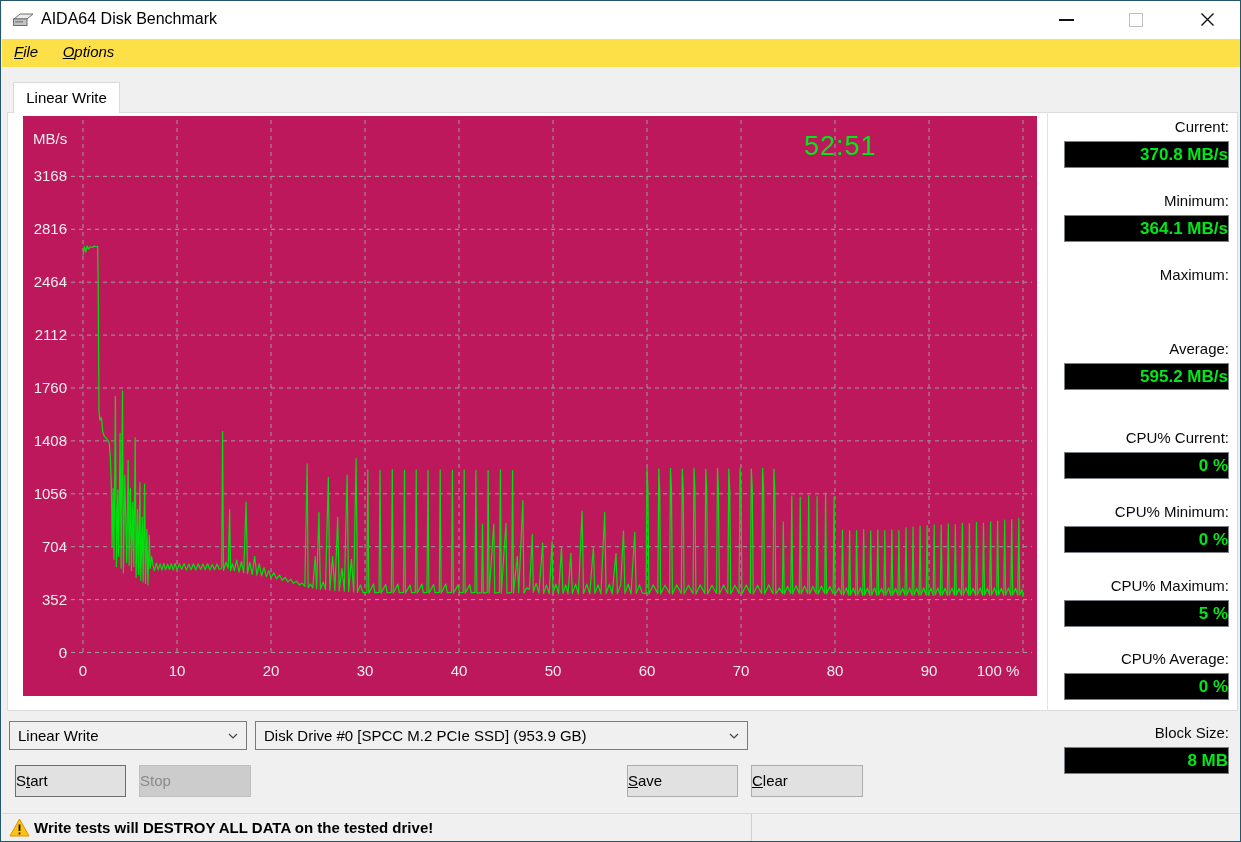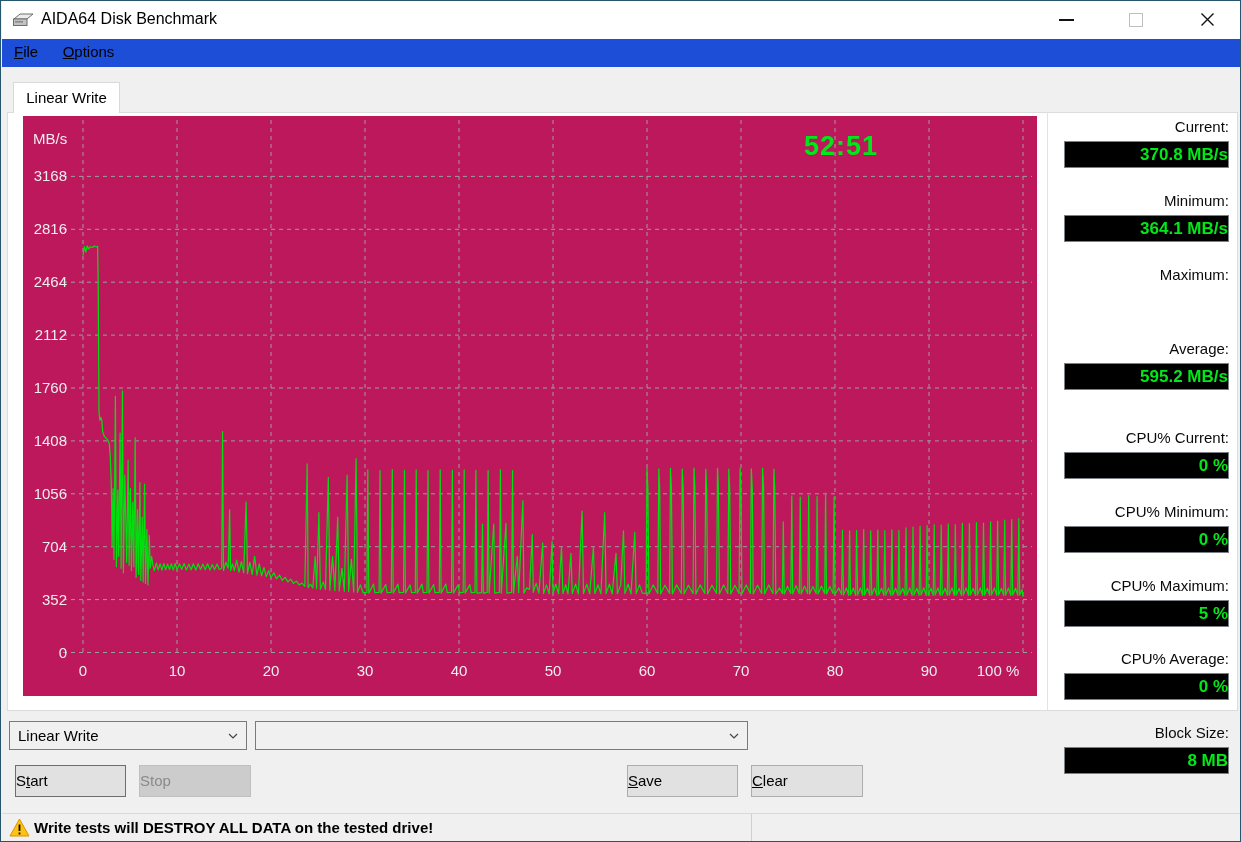--- a/index.html
+++ b/index.html
@@ -7,34 +7,34 @@
   #win{position:relative;width:1241px;height:842px;background:#f0f0f0;border:1px solid #26566d;overflow:hidden;}
   
   .titlebar{position:absolute;left:1px;top:0;width:1239px;height:38px;background:#fff;}
   .app-icon{position:absolute;left:9px;top:10px;width:24px;height:18px;}
   .title-text{position:absolute;left:39px;top:9px;font-size:16px;color:#000;white-space:nowrap;}
   .cap{position:absolute;top:0;width:46px;height:37px;display:flex;align-items:center;justify-content:center;cursor:default;}
   .cap-min{left:1041px;} .cap-max{left:1111px;} .cap-close{left:1182px;}
   .min-glyph{width:15px;height:0;border-top:2px solid #111;}
   .max-glyph{width:14px;height:14px;border:1px solid #bfbfbf;background:#fff;}
   
-  .menubar{position:absolute;left:1px;top:38px;width:1239px;height:28px;background:#1d4ed8;}
+  .menubar{position:absolute;left:1px;top:38px;width:1239px;height:28px;background:#fde047;font-style:italic;}
   .menu-item{display:inline-block;padding:4px 10px;font-size:15px;color:#000;cursor:default;}
   .menu-item:first-child{margin-left:2px;}
   
   .tab{position:absolute;left:12px;top:81px;width:107px;height:31px;background:#fff;border:1px solid #d9d9d9;border-bottom:none;z-index:3;text-align:center;line-height:29px;font-size:15px;color:#000;}
   .page{position:absolute;left:6px;top:111px;width:1231px;height:599px;background:#fff;border:1px solid #dcdcdc;z-index:1;}
   .vdivider{position:absolute;left:1046px;top:111px;width:1px;height:599px;background:#e3e3e3;z-index:2;}
   
   .chart{position:absolute;left:22px;top:115px;width:1014px;height:580px;background:#be185d;z-index:2;}
   .chart svg{display:block;}
   .grid{stroke:#9d9d9d;stroke-width:1;stroke-dasharray:4 4;}
   .axis-label{fill:#ededed;font-size:15px;font-family:"Liberation Sans",sans-serif;}
   .unit-label{fill:#ededed;font-size:15px;font-family:"Liberation Sans",sans-serif;}
-  .timer{position:absolute;left:781px;top:15px;width:110px;font-size:27px;font-weight:bold;color:#00e818;letter-spacing:1px;}
+  .timer{position:absolute;left:781px;top:15px;width:110px;font-size:27px;font-weight:normal;color:#00e818;letter-spacing:1px;}
   
   .stat-group{position:absolute;left:1063px;width:165px;z-index:4;text-align:right;}
   .stat-label{font-size:15px;color:#0a0a0a;margin-bottom:6px;white-space:nowrap;}
   .stat-box{margin-top:5px;width:165px;height:27px;background:#000;border:1px solid #7b8087;color:#00e818;font-size:17px;font-weight:bold;line-height:25px;padding-left:5px;white-space:nowrap;overflow:hidden;}
   
   .combo{position:absolute;height:29px;background:#f0f0f0;border:1px solid #7a7a7a;font-size:15px;color:#000;line-height:27px;padding:0 24px 0 8px;white-space:nowrap;overflow:hidden;cursor:default;}
   .combo .chev{position:absolute;right:8px;top:11px;}
   .btn{position:absolute;height:32px;background:#e1e1e1;border:1px solid #adadad;font-size:15px;color:#000;text-align:left;line-height:30px;cursor:default;font-family:"Liberation Sans",sans-serif;}
   .btn.default{border-color:#6e6e6e;}
   .btn.disabled{background:#cccccc;border-color:#bfbfbf;color:#8a8a8a;}
@@ -165,20 +165,21 @@
     <div class="stat-box">8 MB</div>
   </div>
 
   <div class="combo" style="left:8px;top:720px;width:238px;">
     <span>Linear Write</span>
     <svg class="chev" width="10" height="6" viewBox="0 0 10 6">
         <polyline points="1,1 5,5 9,1" fill="none" stroke="#444" stroke-width="1.2"></polyline>
       </svg>
   </div>
   <div class="combo" style="left:254px;top:720px;width:493px;">
+    <span>Disk Drive #0  [SPCC M.2 PCIe SSD]  (953.9 GB)</span>
     <svg class="chev" width="10" height="6" viewBox="0 0 10 6">
         <polyline points="1,1 5,5 9,1" fill="none" stroke="#444" stroke-width="1.2"></polyline>
       </svg>
   </div>
 
   <div class="btn default" style="left:14px;top:764px;width:111px;"><span>S</span><u>t</u><span>art</span></div>
   <div class="btn disabled" style="left:138px;top:764px;width:112px;"><span>Stop</span><u></u><span></span></div>
   <div class="btn" style="left:626px;top:764px;width:111px;"><span></span><u>S</u><span>ave</span></div>
   <div class="btn" style="left:750px;top:764px;width:112px;"><span></span><u>C</u><span>lear</span></div>
 

